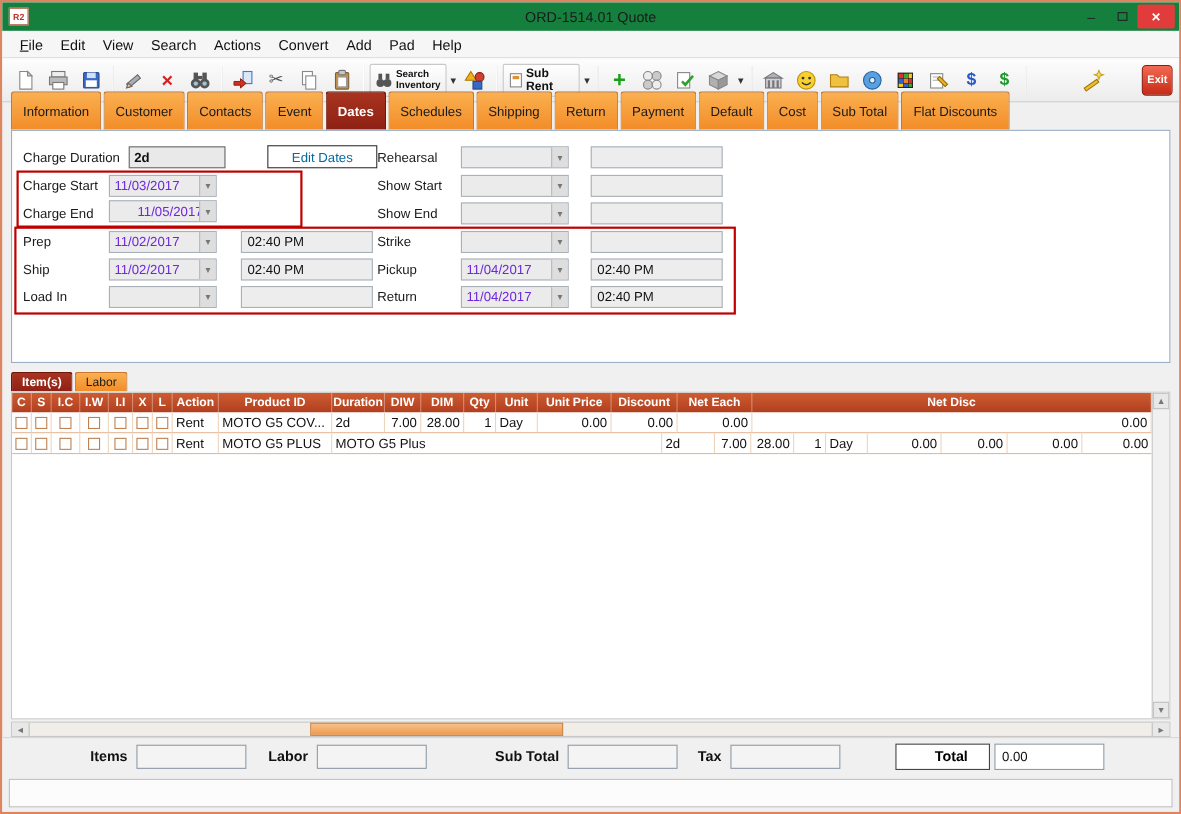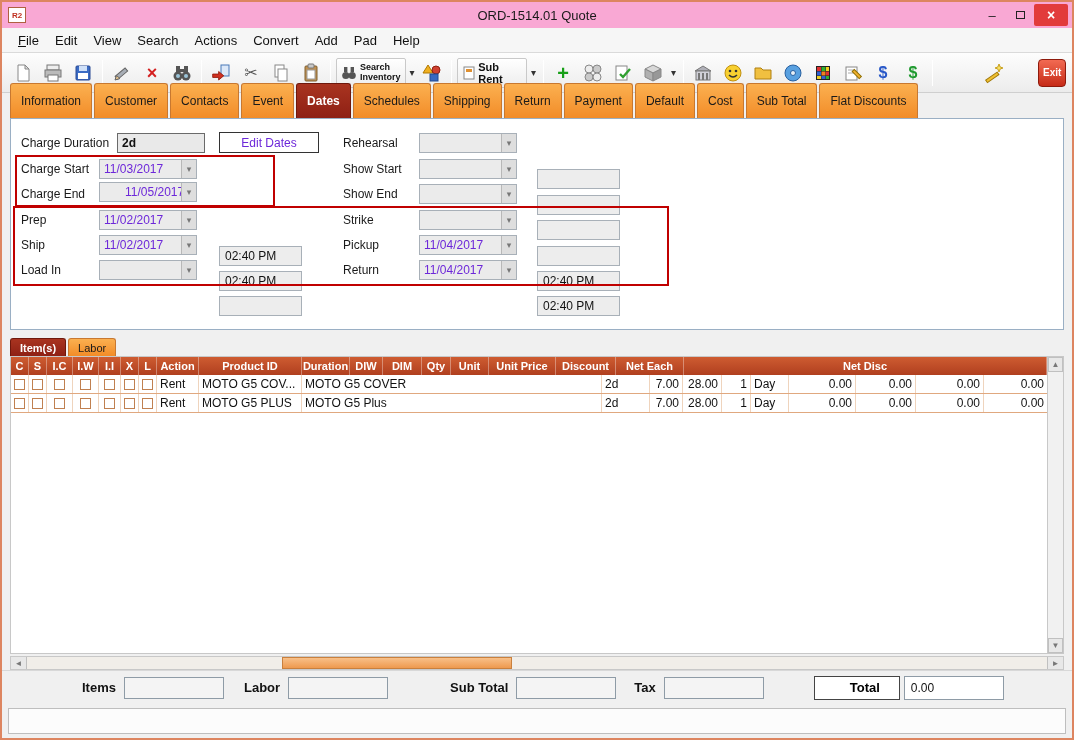--- a/index.html
+++ b/index.html
@@ -1,21 +1,21 @@
 <!DOCTYPE html>
 <html><head>
 <meta charset="utf-8">
 <style>
   html,body{margin:0;padding:0;background:#888;}
   *{box-sizing:border-box;}
   body{font-family:"Liberation Sans", sans-serif;}
   .window{width:1074px;height:740px;border:2px solid #DD8560;display:flex;flex-direction:column;background:#F0F0F0;overflow:hidden;}
 
   
-  .titlebar{height:26px;background:#f9a8d4;display:flex;align-items:center;position:relative;flex:0 0 26px;justify-content:center;}
+  .titlebar{height:26px;background:#15803d;display:flex;align-items:center;position:relative;flex:0 0 26px;justify-content:center;}
   .app-icon{width:18px;height:16px;margin-left:6px;background:#FFF;border:1px solid #B06040;font-size:8px;font-weight:bold;color:#C03020;display:flex;align-items:center;justify-content:center;}
   .title{position:absolute;left:0;right:0;text-align:center;font-size:13px;color:#1A1A1A;}
   .win-controls{margin-left:auto;display:flex;align-items:center;height:100%;position:relative;}
   .win-btn{width:28px;height:20px;display:flex;align-items:center;justify-content:center;font-size:13px;color:#222;cursor:default;}
   .maxglyph{width:9px;height:8px;border:1.5px solid #222;display:inline-block;background:transparent;}
   .win-btn.close{background:#E23B3B;color:#FFF;width:34px;height:22px;margin-right:4px;border-radius:2px;font-size:14px;font-weight:bold;}
 
   
   .menubar{height:25px;background:#F6F6F6;border-bottom:1px solid #DADADA;display:flex;align-items:center;padding-left:8px;flex:0 0 25px;}
   .menu-item{padding:2px 8px;font-size:13px;color:#111;}
@@ -42,23 +42,23 @@
   .tab{height:35px;padding:0 10px;display:flex;align-items:center;font-size:12px;color:#1A1A1A;background:linear-gradient(#FBB050,#F28C28);border:1px solid #C87830;border-bottom:none;border-radius:3px 3px 0 0;}
   .tab.active{background:linear-gradient(#A93420,#8E2014);color:#FFF;font-weight:bold;border-color:#6E180C;}
 
   
   .panelwrap{padding:0 8px;flex:0 0 214px;}
   .dates-panel{position:relative;height:212px;background:#FFF;border:1px solid #9AAFC4;}
   .dp-label{position:absolute;font-size:12px;color:#1A1A1A;line-height:20px;height:20px;}
   .combo{position:absolute;width:98px;height:20px;background:#EBEBEB;border:1px solid #A8B0B8;display:flex;}
   .combo-text{flex:1;font-size:12px;color:#6d28d9;line-height:18px;padding-left:4px;overflow:hidden;white-space:nowrap;}
   .combo-arrow{width:15px;background:#DEDEDE;border-left:1px solid #B8B8B8;font-size:9px;color:#777;display:flex;align-items:center;justify-content:center;}
-  .tfield{position:absolute;width:83px;height:20px;background:#EDEDED;border:1px solid #A8B0B8;font-size:12px;color:#111;line-height:18px;padding-left:5px;margin-top:36px;}
+  .tfield{position:absolute;width:120px;height:20px;background:#EDEDED;border:1px solid #A8B0B8;font-size:12px;color:#111;line-height:18px;padding-left:5px;}
   .cd-input{position:absolute;width:88px;height:20px;background:#E9E9E9;border:1px solid #6A6A6A;font-size:12px;font-weight:bold;color:#111;line-height:18px;padding-left:4px;}
-  .btn{position:absolute;height:21px;background:#FFF;border:1px solid #333;font-size:12px;color:#6d28d9;display:flex;align-items:center;justify-content:center;}
+  .btn{position:absolute;height:21px;background:#FFF;border:1px solid #333;font-size:12px;color:#0369a1;display:flex;align-items:center;justify-content:center;margin-left:24px;}
   .hl{position:absolute;border:2px solid #C00000;pointer-events:none;}
 
   
   .itemtabs{height:20px;display:flex;align-items:flex-end;padding-left:8px;gap:2px;flex:0 0 20px;margin-top:4px;}
   .itab{height:18px;padding:0 9px;display:flex;align-items:center;font-size:11px;border:1px solid #C87830;border-bottom:none;border-radius:3px 3px 0 0;background:linear-gradient(#FBB050,#F28C28);color:#1A1A1A;}
   .itab.active{background:linear-gradient(#A93420,#8E2014);color:#FFF;font-weight:bold;border-color:#6E180C;}
 
   
   .tablewrap{flex:1 1 auto;display:flex;margin:0 8px;background:#FFF;border:1px solid #C8C8C8;overflow:hidden;}
   .grid{flex:1;display:flex;flex-direction:column;overflow:hidden;}
@@ -458,21 +458,20 @@
             <div class="cb"></div>
           </div>
         <div class="c ck w18">
             <div class="cb"></div>
           </div>
         <div class="c ck w18">
             <div class="cb"></div>
           </div>
         <div class="c w42">Rent</div>
         <div class="c w103">MOTO G5 COV...</div>
-        <div class="c w300">MOTO G5 COVER</div>
         <div class="c w48">2d</div>
         <div class="c num w33">7.00</div>
         <div class="c num w39">28.00</div>
         <div class="c num w29">1</div>
         <div class="c w38">Day</div>
         <div class="c num w67">0.00</div>
         <div class="c num w60">0.00</div>
         <div class="c num w68">0.00</div>
         <div class="c num w64f">0.00</div>
       </div>

